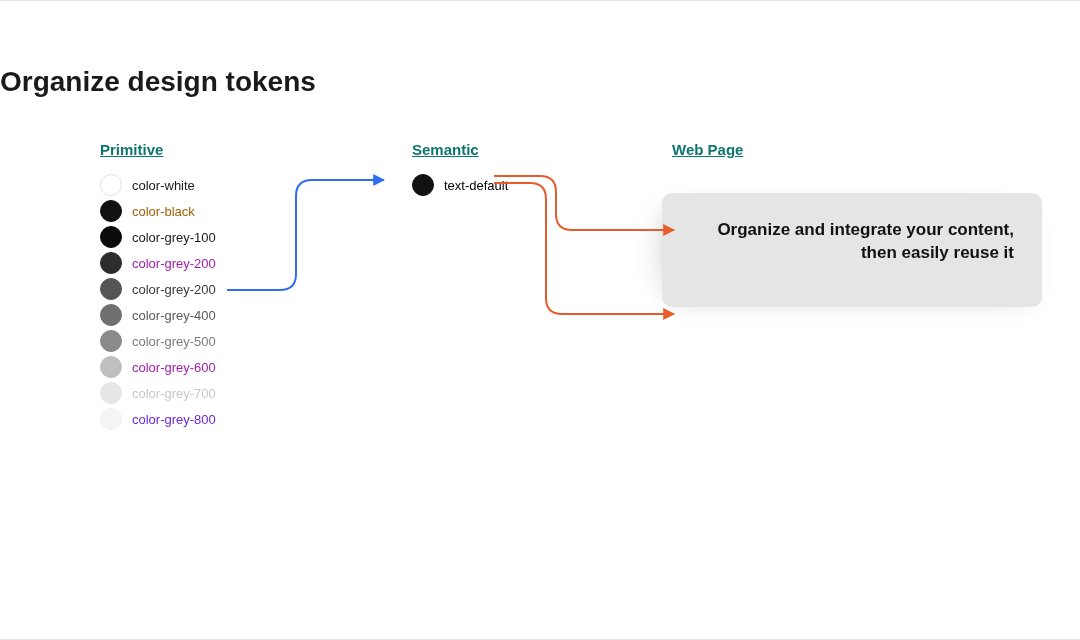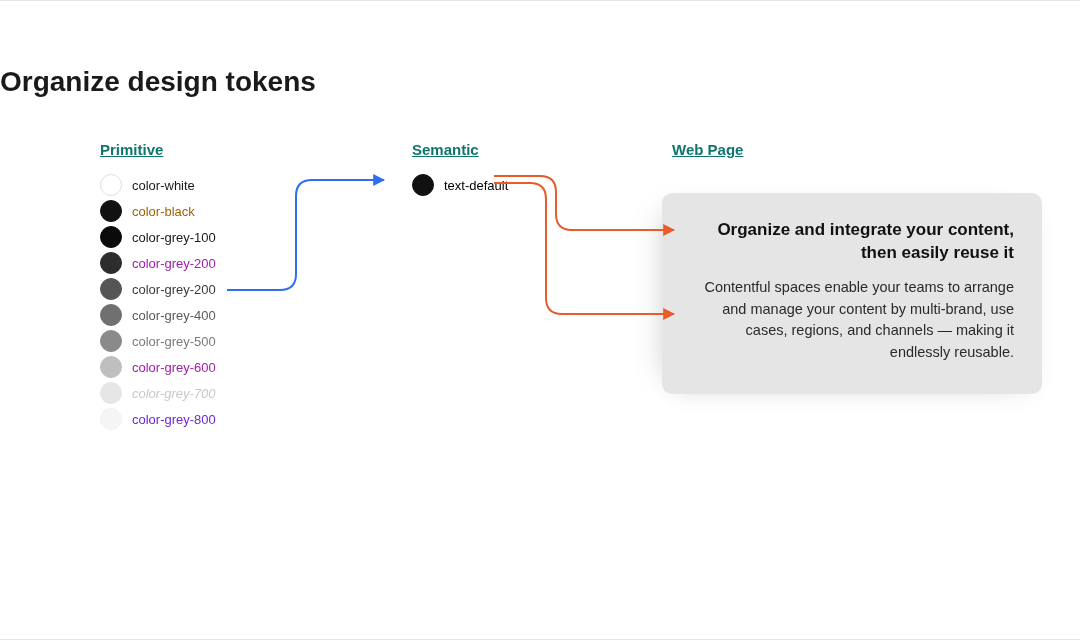--- a/index.html
+++ b/index.html
@@ -133,21 +133,21 @@
       <div class="token-row">
         <span class="swatch" style="background: rgb(138, 138, 138); border: 1px solid rgb(138, 138, 138);"></span>
         <span class="token-label" style="color: rgb(122, 122, 122);">color-grey-500</span>
       </div>
       <div class="token-row">
         <span class="swatch" style="background: rgb(191, 191, 191); border: 1px solid rgb(191, 191, 191);"></span>
         <span class="token-label" style="color: #a21caf;">color-grey-600</span>
       </div>
       <div class="token-row">
         <span class="swatch" style="background: rgb(230, 230, 230); border: 1px solid rgb(230, 230, 230);"></span>
-        <span class="token-label" style="color: rgb(200, 200, 200); font-style: italic;">color-grey-700</span>
+        <span class="token-label" style="color: rgb(200, 200, 200);">color-grey-700</span>
       </div>
       <div class="token-row">
         <span class="swatch" style="background: rgb(245, 245, 245); border: 1px solid rgb(242, 242, 242);"></span>
         <span class="token-label" style="color: #6d28d9;">color-grey-800</span>
       </div>
     </div>
 </div>
 
 <div class="semantic-col">
   <div class="column-header">Semantic</div>
@@ -156,21 +156,20 @@
     <span class="token-label">text-default</span>
   </div>
 </div>
 
 <div class="webpage-col">
   <div class="column-header">Web Page</div>
 </div>
 
 <div class="card">
   <div class="card-title">Organize and integrate your content, then easily reuse it</div>
-  <div class="card-body">Contentful spaces enable your teams to arrange and manage your content by multi-brand, use cases, regions, and channels — making it endlessly reusable.</div>
 </div>
 
 <svg class="connectors" width="1080" height="640">
   <defs>
     <marker id="arrow-blue" viewBox="0 0 10 10" refX="9" refY="5" markerWidth="6" markerHeight="6" orient="auto-start-reverse">
       <path d="M 0 0 L 10 5 L 0 10 z" fill="#2F6FED"></path>
     </marker>
     <marker id="arrow-orange" viewBox="0 0 10 10" refX="9" refY="5" markerWidth="6" markerHeight="6" orient="auto-start-reverse">
       <path d="M 0 0 L 10 5 L 0 10 z" fill="#E85C2B"></path>
     </marker>

